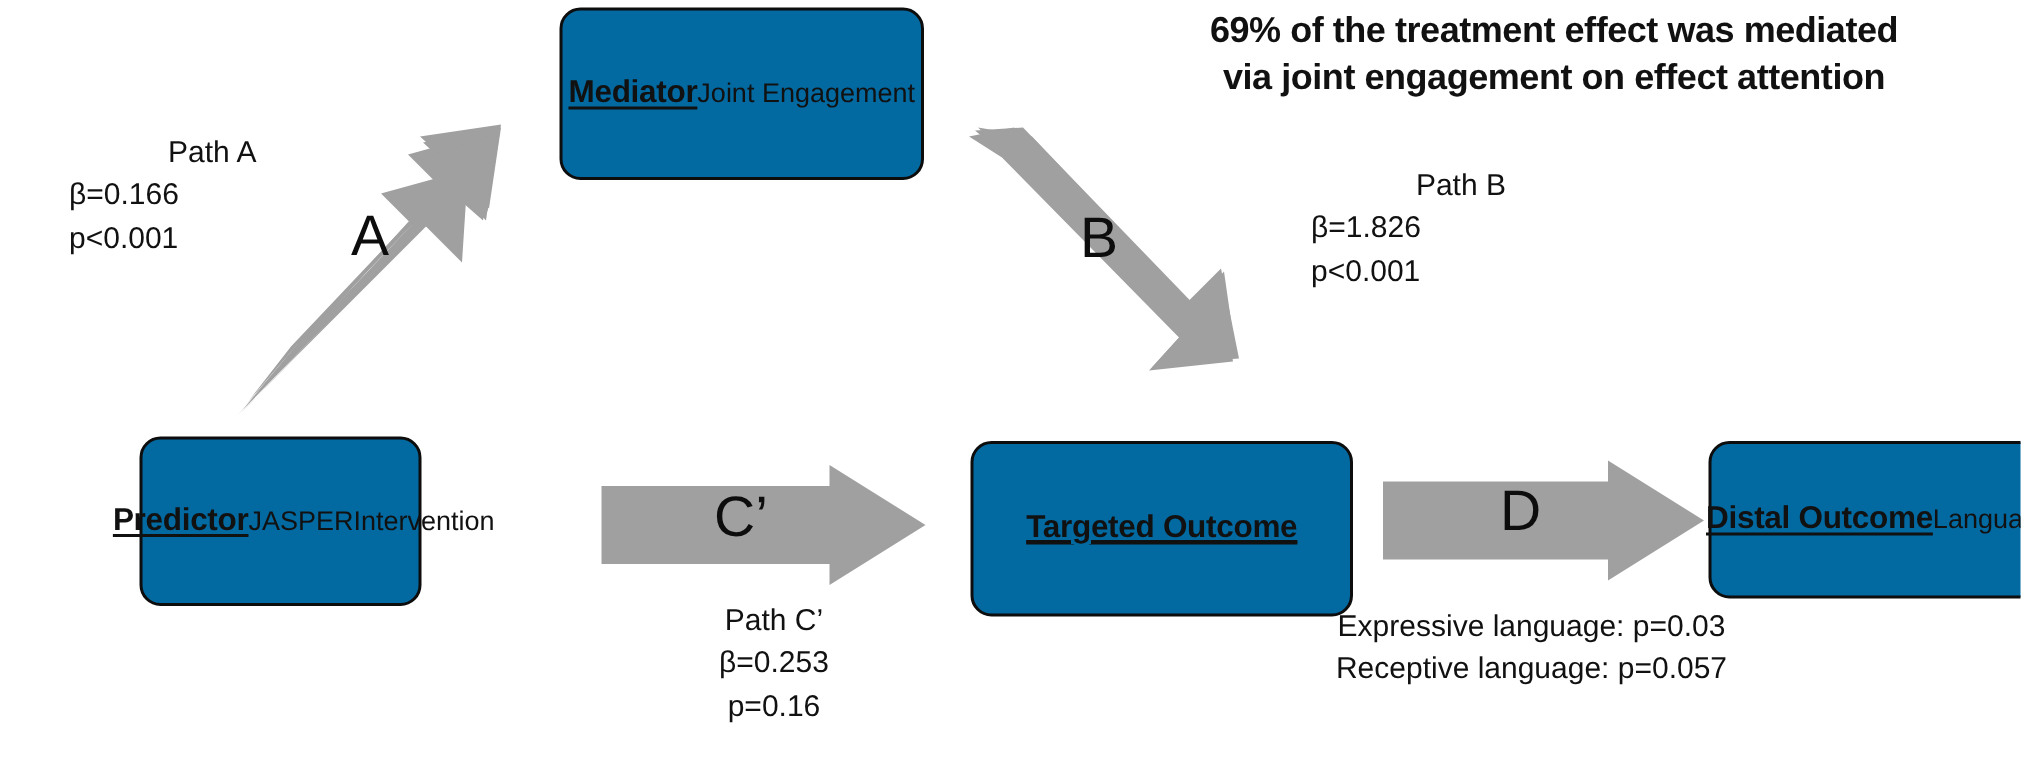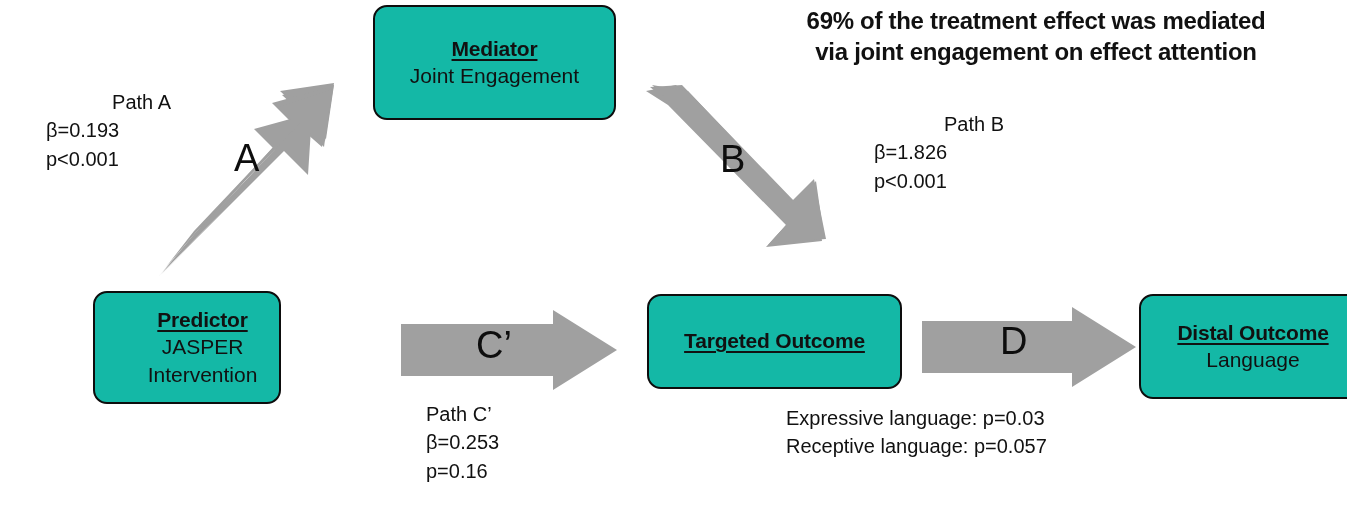--- a/index.html
+++ b/index.html
@@ -14,40 +14,39 @@
     background: #ffffff;
     font-family: "Liberation Sans", sans-serif;
     color: #111111;
     overflow: hidden;
     margin-left: 36px;
   }
   
   .node-box {
     position: absolute;
     box-sizing: border-box;
-    background: #14b8a6;
+    background: #0369a1;
     border: 2.5px solid #0d0d0d;
     border-radius: 14px;
     display: flex;
-    flex-direction: column;
     align-items: center;
     justify-content: center;
     z-index: 3;
   }
   .node-title {
     font-weight: bold;
     text-decoration: underline;
     text-underline-offset: 3px;
     font-size: 21px;
     line-height: 1.25;
     letter-spacing: -0.2px;
     white-space: nowrap;
   }
   .node-line {
-    font-size: 21px;
+    font-size: 18px;
     line-height: 1.3;
     white-space: nowrap;
   }
   
   .headline {
     position: absolute;
     font-weight: bold;
     font-size: 24px;
     line-height: 1.28;
     text-align: center;
@@ -58,21 +57,21 @@
   .path-label {
     position: absolute;
     font-size: 20px;
     line-height: 1.42;
     white-space: nowrap;
     z-index: 4;
   }
   .path-label .lbl-head {
     display: block;
   }
-  .path-label.center-align { text-align: left; }
+  .path-label.center-align { text-align: center; }
   .path-label.left-align { text-align: left; }
   .path-label.left-align .lbl-head { text-align: right; }
   
   .arrow-wrap {
     position: absolute;
     z-index: 2;
   }
   .arrow-wrap svg { display: block; overflow: visible; }
   .arrow-letter {
     position: absolute;
@@ -103,21 +102,21 @@
       <g>
         <polygon points="4,221 122,98 98,74 156,58 152,120 128,96 40,184 4,221" fill="#a0a0a0"></polygon>
       </g>
       <polygon points="6,218 118,104 146,76 122,52 176,34 168,92 144,68 38,180 6,218" fill="#a0a0a0"></polygon>
     </svg>
     <span class="arrow-letter" style="left:78px; top:84px;">A</span>
   </div>
 
   <div class="path-label left-align" style="left:10px; top:88px; width:125px;">
     <span class="lbl-head">Path A</span>
-    <span>β=0.193</span><br>
+    <span>β=0.166</span><br>
     <span>p&lt;0.001</span>
   </div>
 
   <div class="node-box" style="left:337px; top:5px; width:243px; height:115px;">
     <div class="node-title">Mediator</div>
     <div class="node-line">Joint Engagement</div>
   </div>
 
   <div class="arrow-wrap" style="left:600px; top:85px; width:200px; height:195px;">
     <svg width="200" height="195" viewBox="0 0 200 195">
@@ -146,21 +145,21 @@
     </svg>
     <span class="arrow-letter" style="left:75px; top:18px;">C’</span>
   </div>
 
   <div class="path-label center-align" style="left:390px; top:400px; width:180px;">
     <span class="lbl-head">Path C’</span>
     <span>β=0.253</span><br>
     <span>p=0.16</span>
   </div>
 
-  <div class="node-box" style="left:611px; top:294px; width:255px; height:95px;">
+  <div class="node-box" style="left:611px; top:294px; width:255px; height:117px;text-decoration:underline;">
     <div class="node-title">Targeted Outcome</div>
   </div>
 
   <div class="arrow-wrap" style="left:886px; top:305px; width:216px; height:84px;">
     <svg width="216" height="84" viewBox="0 0 216 84">
       <polygon points="0,16 150,16 150,2 214,42 150,82 150,68 0,68" fill="#a0a0a0"></polygon>
     </svg>
     <span class="arrow-letter" style="left:78px; top:17px;">D</span>
   </div>
 

